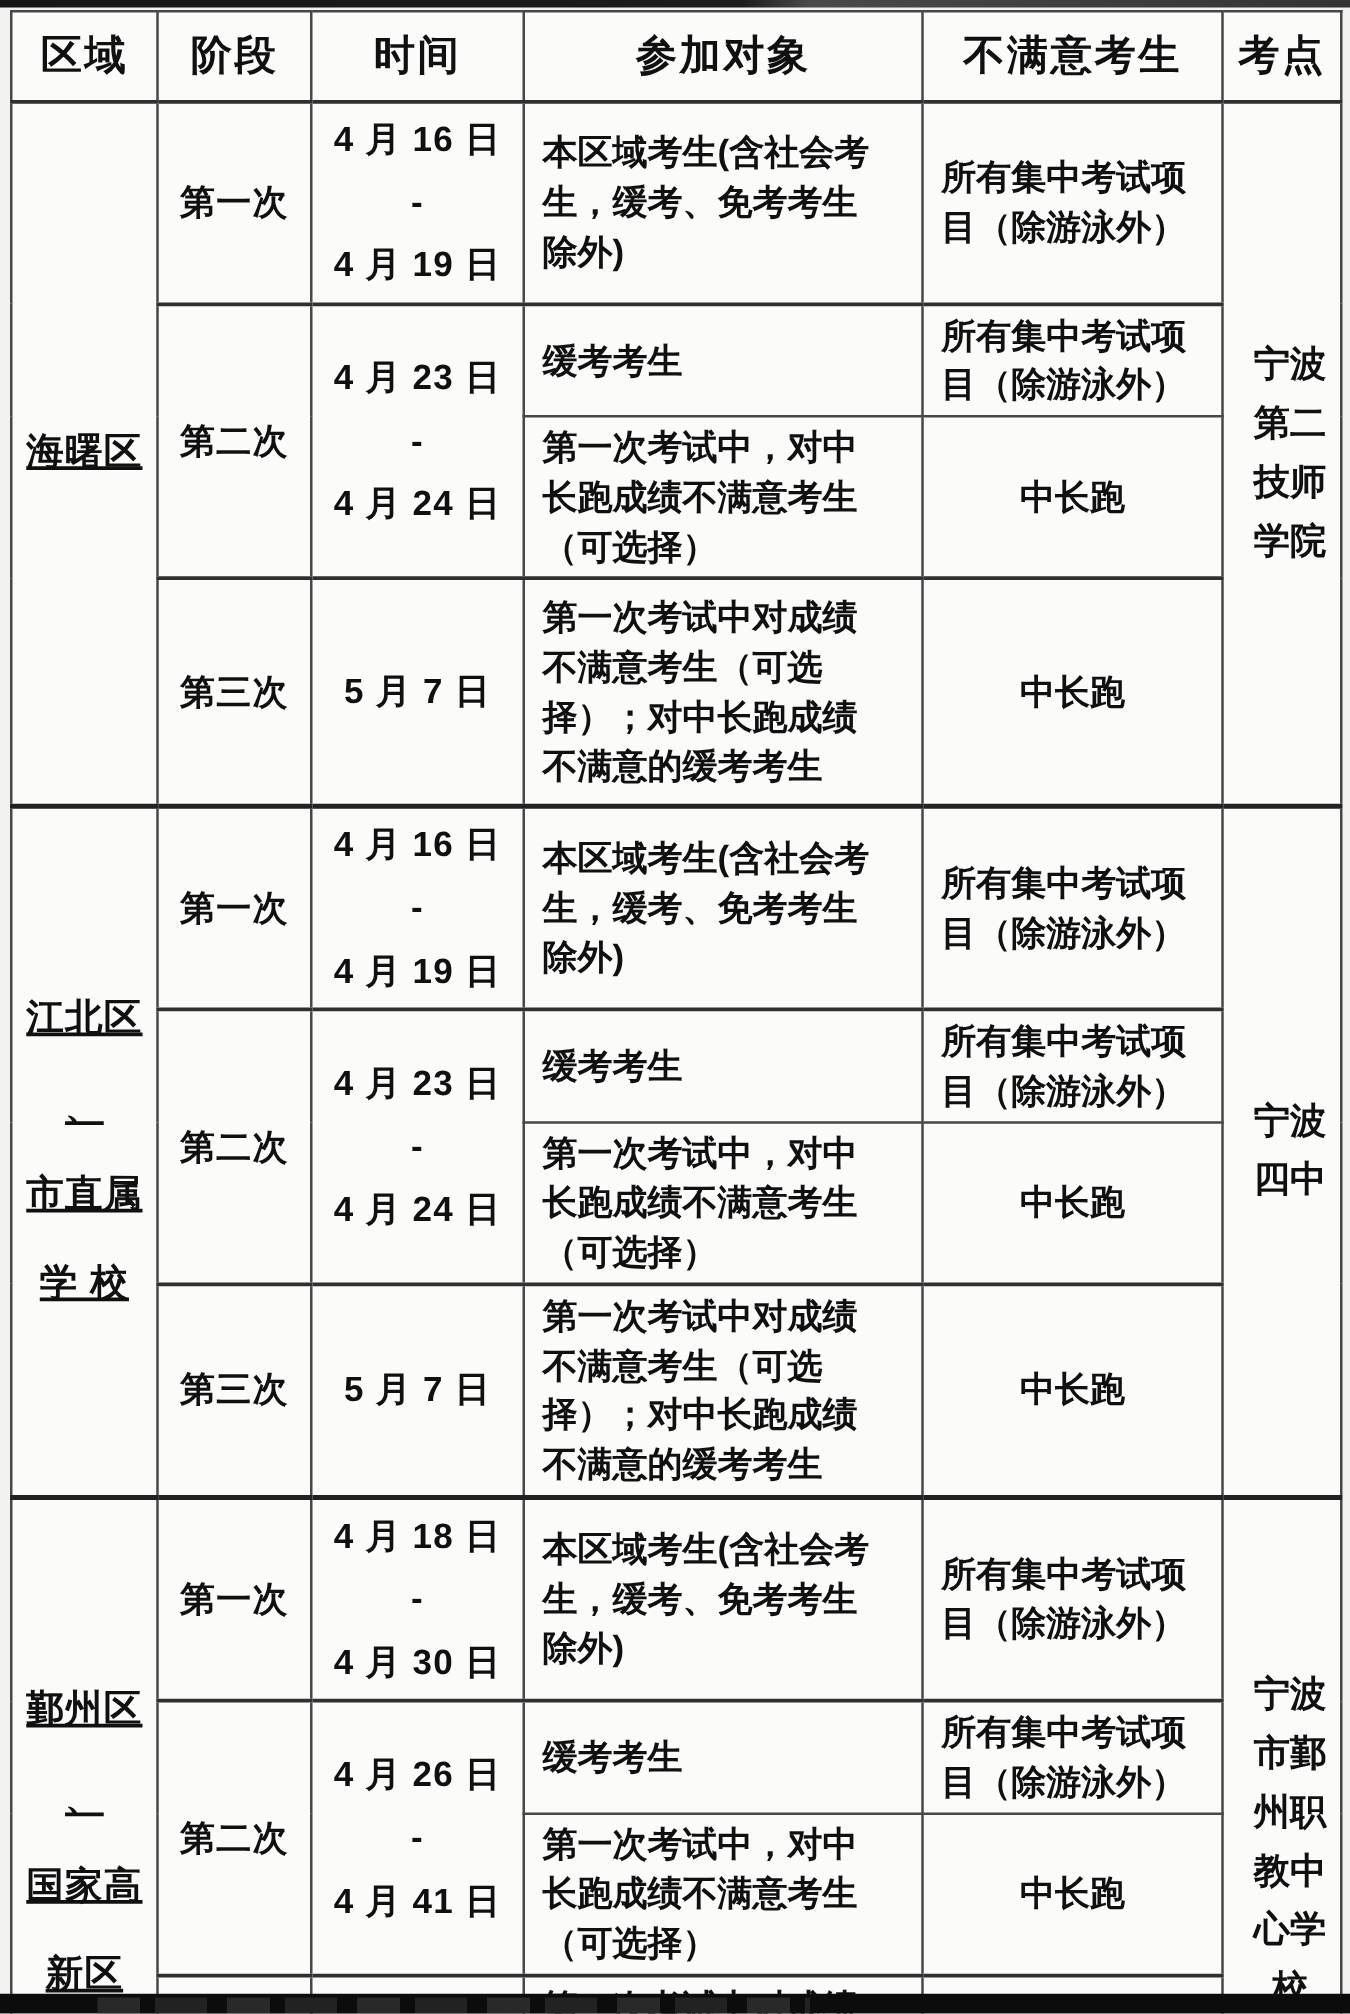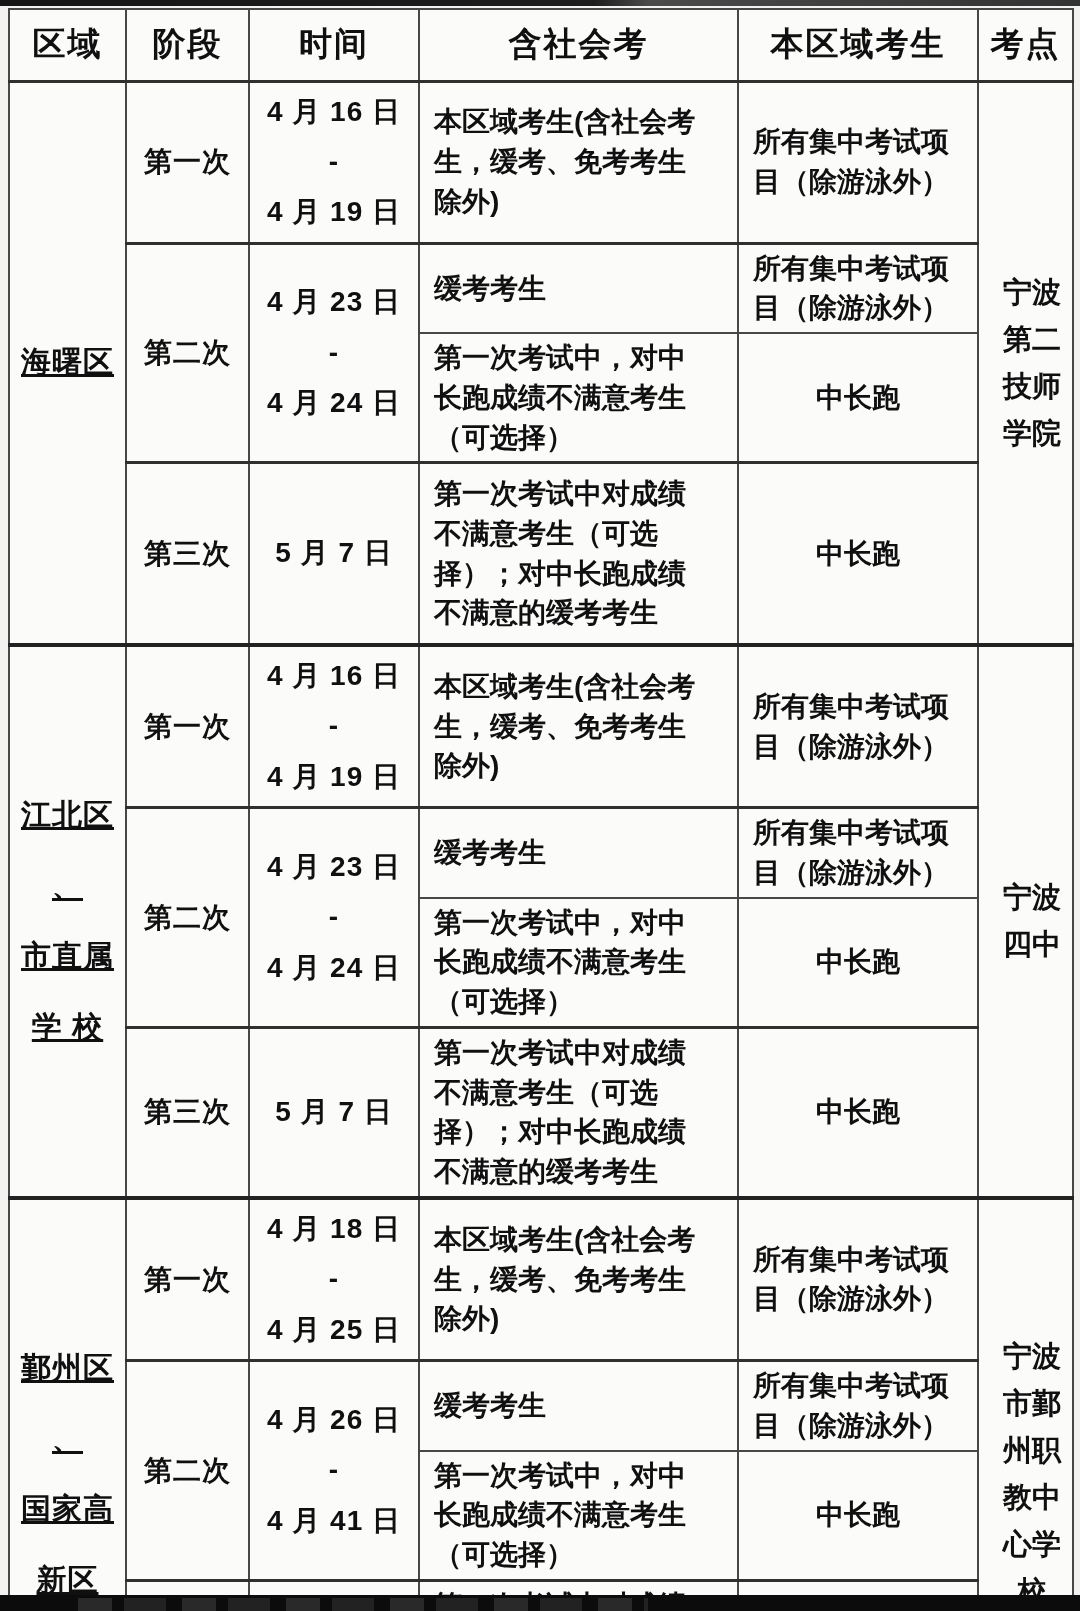--- a/index.html
+++ b/index.html
@@ -94,22 +94,22 @@
         <col class="c-time">
       <col class="c-aud">
         <col class="c-item">
         <col class="c-venue">
     </colgroup>
     <thead>
       <tr style="height:72px;">
         <th>区域</th>
         <th>阶段</th>
         <th>时间</th>
-        <th>含社会考</th>
-        <th>本区域考生</th>
+        <th>参加对象</th>
+        <th>不满意考生</th>
         <th>考点</th>
       </tr>
     </thead>
     <tbody>
 
       <tr class="phase-row" style="height:152px;">
         <td class="region" rowspan="4">海曙区</td>
         <td class="phase">第一次</td>
         <td class="time">4 月 16 日
 -
@@ -192,21 +192,21 @@
       </tr>
 
       <tr class="phase-row group-row" style="height:143px;">
         <td class="region" rowspan="4">鄞州区
 、
 国家高
 新区</td>
         <td class="phase">第一次</td>
         <td class="time">4 月 18 日
 -
-4 月 25 日</td>
+4 月 30 日</td>
         <td class="l">本区域考生(含社会考
 生，缓考、免考考生
 除外)</td>
         <td class="l">所有集中考试项
 目（除游泳外）</td>
         <td class="venue" rowspan="4">宁波
 市鄞
 州职
 教中
 心学

